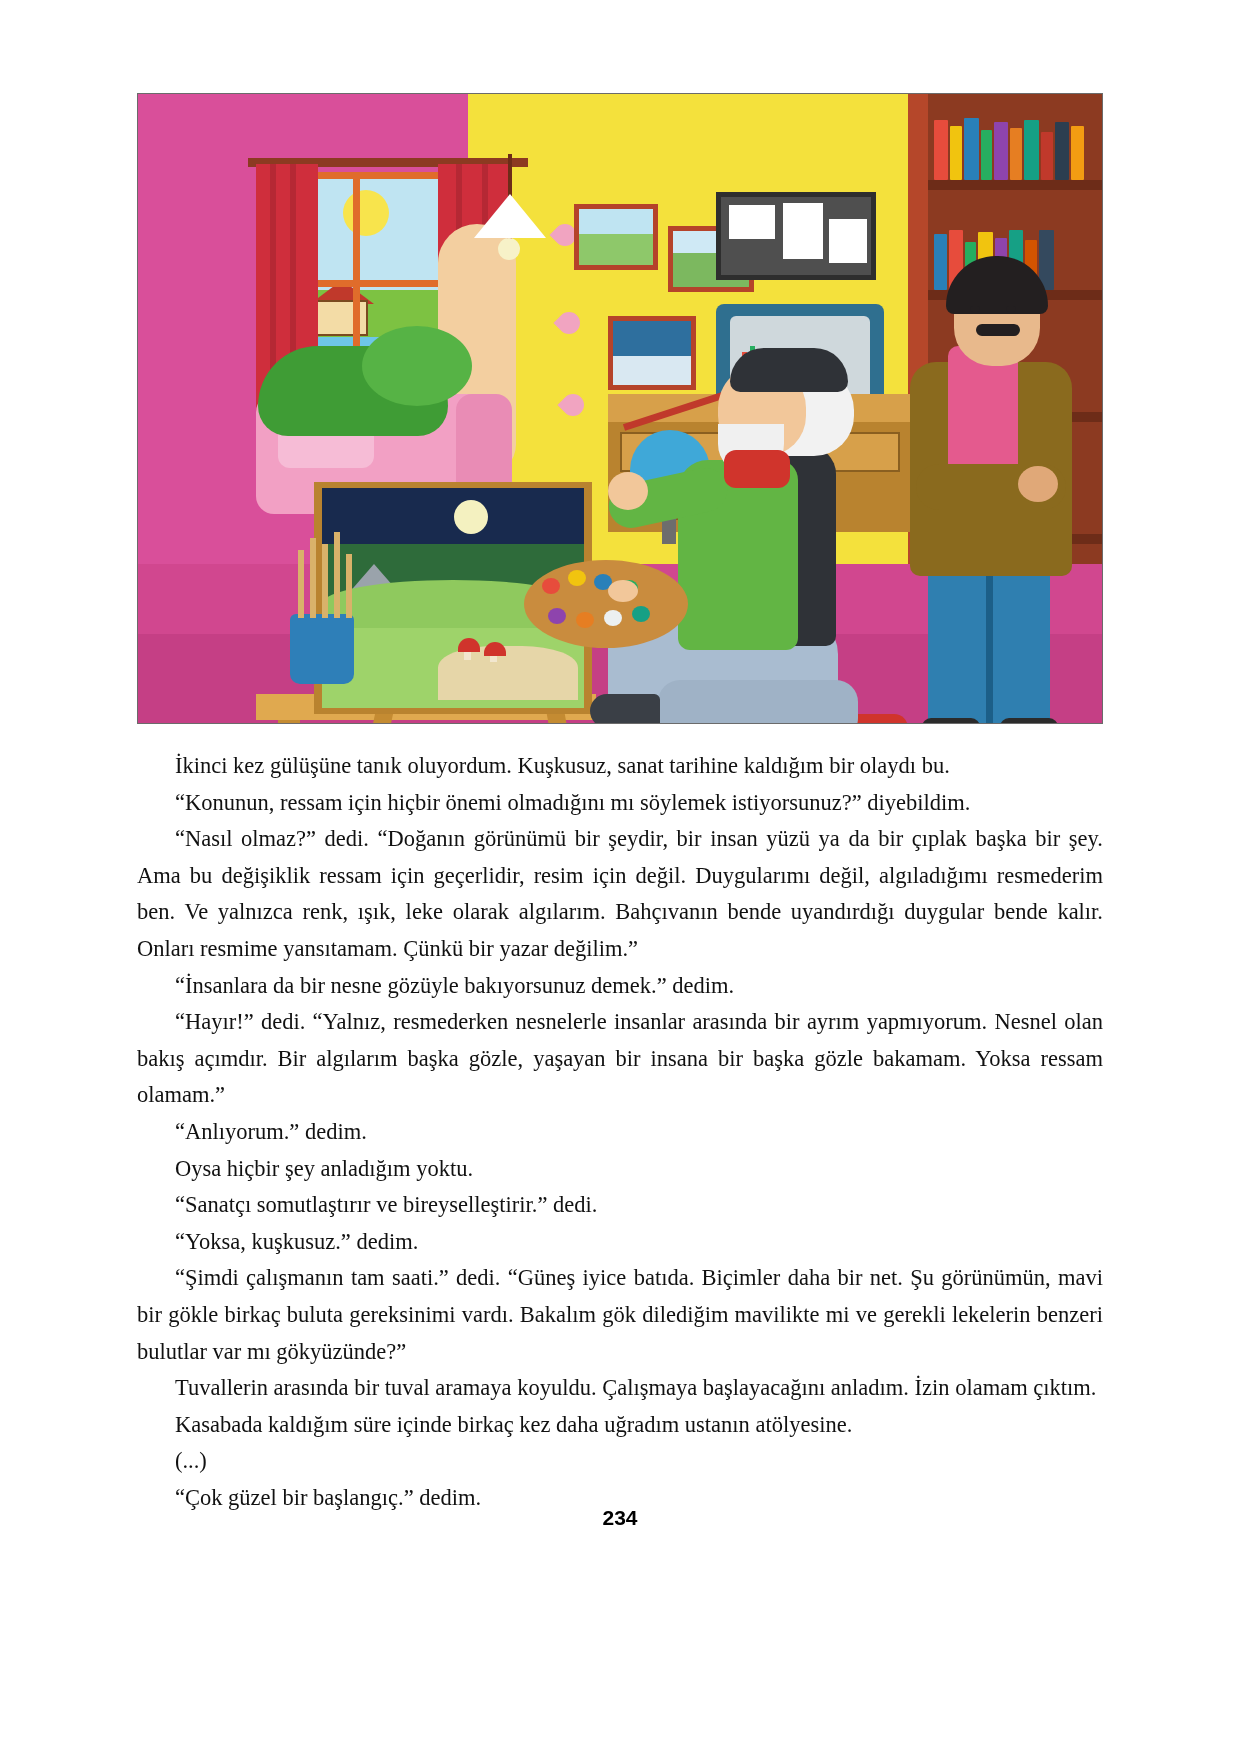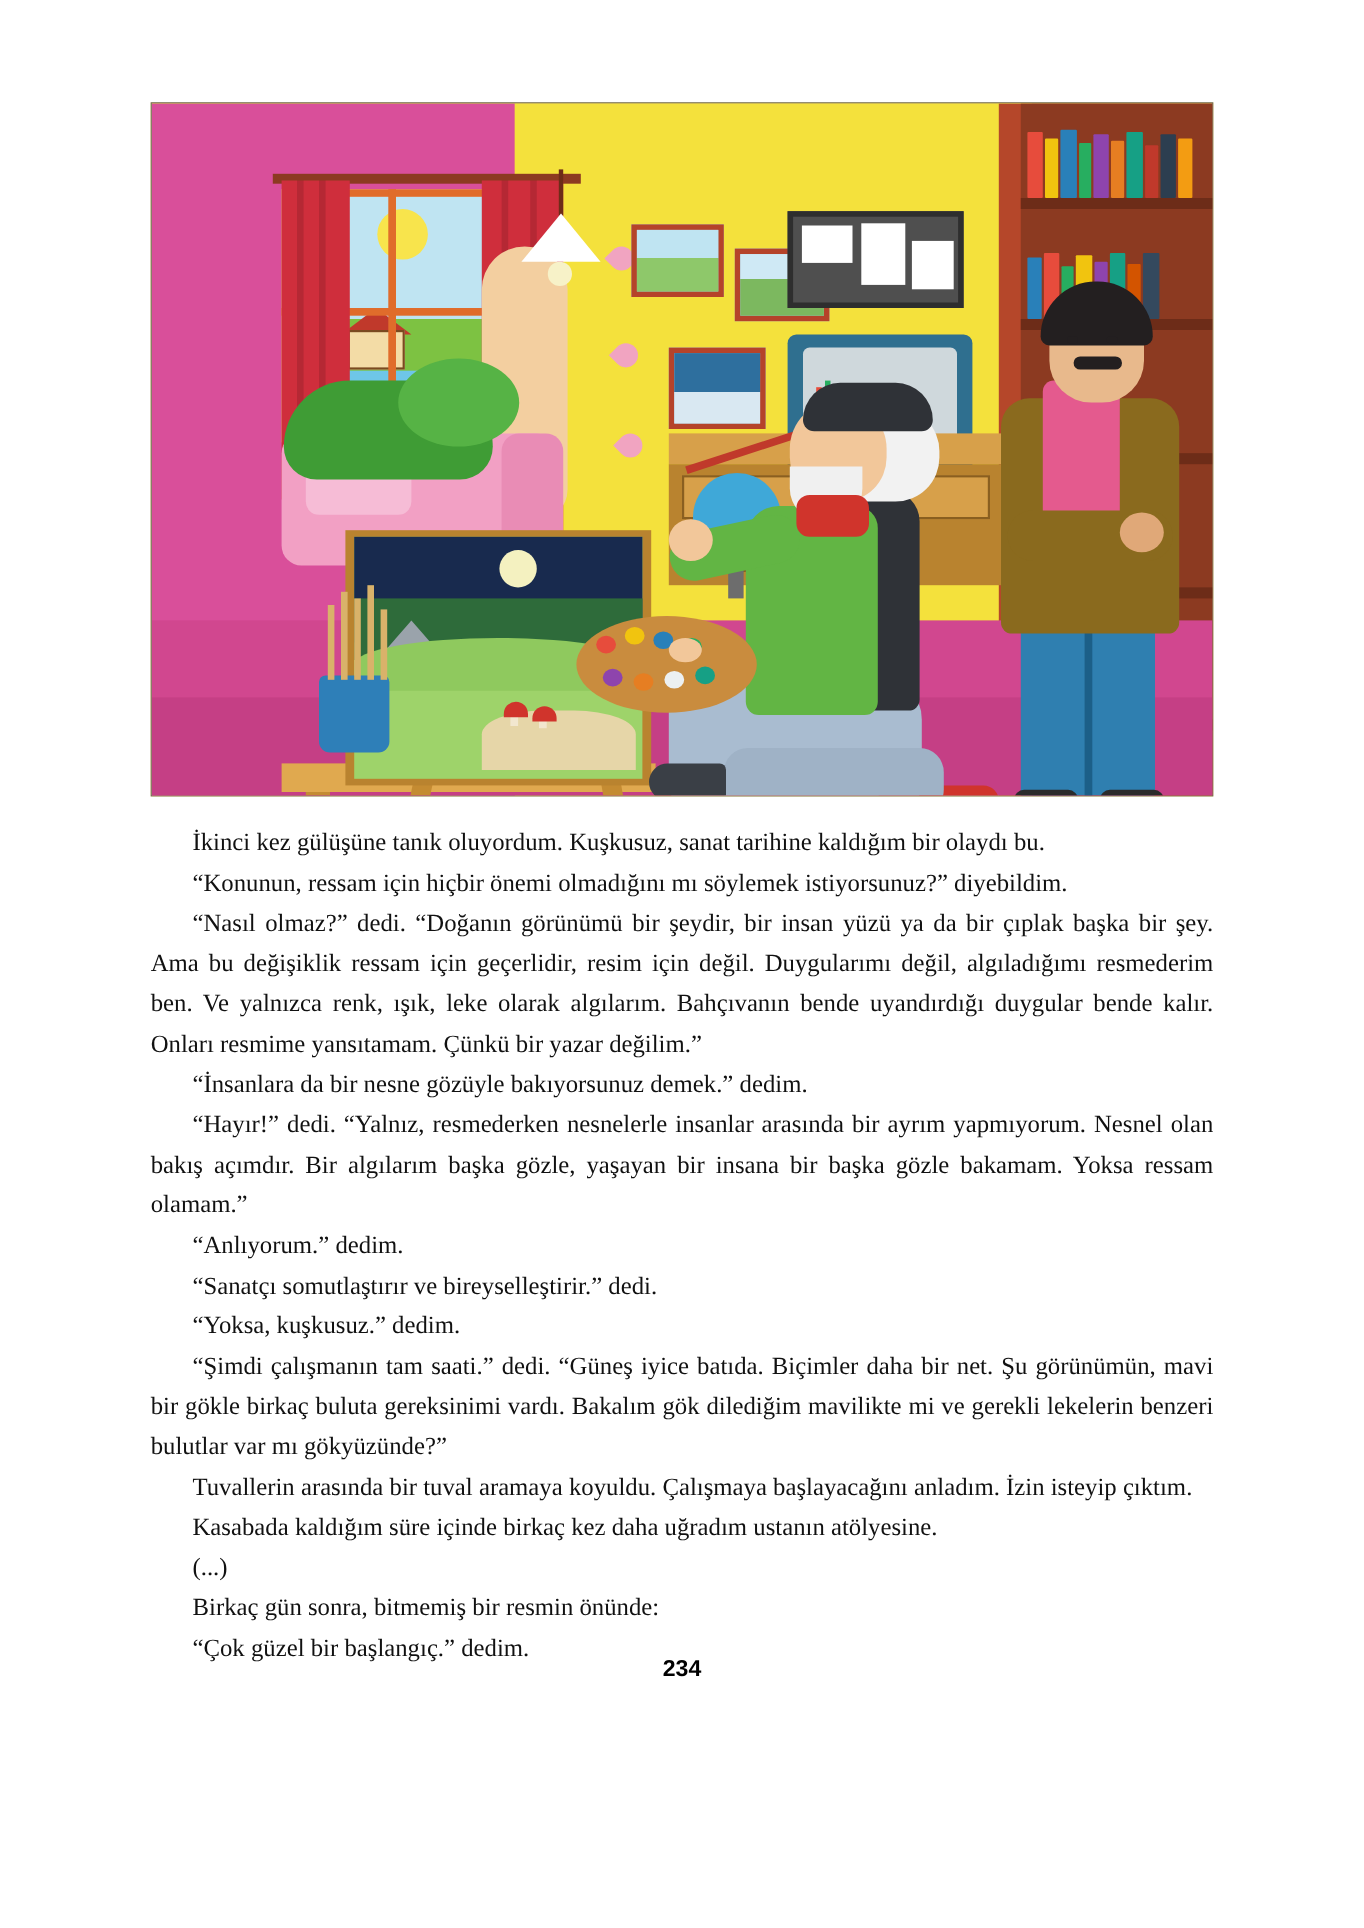--- a/index.html
+++ b/index.html
@@ -392,25 +392,25 @@
 
   </div>
 
   <div class="body-text">
     <p>İkinci kez gülüşüne tanık oluyordum. Kuşkusuz, sanat tarihine kaldığım bir olaydı bu.</p>
     <p>“Konunun, ressam için hiçbir önemi olmadığını mı söylemek istiyorsunuz?” diyebildim.</p>
     <p>“Nasıl olmaz?” dedi. “Doğanın görünümü bir şeydir, bir insan yüzü ya da bir çıplak başka bir şey. Ama bu değişiklik ressam için geçerlidir, resim için değil. Duygularımı değil, algıladığımı resmederim ben. Ve yalnızca renk, ışık, leke olarak algılarım. Bahçıvanın bende uyandırdığı duygular bende kalır. Onları resmime yansıtamam. Çünkü bir yazar değilim.”</p>
     <p>“İnsanlara da bir nesne gözüyle bakıyorsunuz demek.” dedim.</p>
     <p>“Hayır!” dedi. “Yalnız, resmederken nesnelerle insanlar arasında bir ayrım yapmıyorum. Nesnel olan bakış açımdır. Bir algılarım başka gözle, yaşayan bir insana bir başka gözle bakamam. Yoksa ressam olamam.”</p>
     <p>“Anlıyorum.” dedim.</p>
+    <p>Oysa hiçbir şey anladığım yoktu.</p>
     <p>“Sanatçı somutlaştırır ve bireyselleştirir.” dedi.</p>
     <p>“Yoksa, kuşkusuz.” dedim.</p>
     <p>“Şimdi çalışmanın tam saati.” dedi. “Güneş iyice batıda. Biçimler daha bir net. Şu görünümün, mavi bir gökle birkaç buluta gereksinimi vardı. Bakalım gök dilediğim mavilikte mi ve gerekli lekelerin benzeri bulutlar var mı gökyüzünde?”</p>
-    <p>Tuvallerin arasında bir tuval aramaya koyuldu. Çalışmaya başlayacağını anladım. İzin isteyip çıktım.</p>
+    <p>Tuvallerin arasında bir tuval aramaya koyuldu. Çalışmaya başlayacağını anladım. İzin olamam çıktım.</p>
     <p>Kasabada kaldığım süre içinde birkaç kez daha uğradım ustanın atölyesine.</p>
     <p>(...)</p>
-    <p>Birkaç gün sonra, bitmemiş bir resmin önünde:</p>
     <p>“Çok güzel bir başlangıç.” dedim.</p>
   </div>
 
   <div class="page-number">234</div>
 
 </div>
 
 </body></html>

